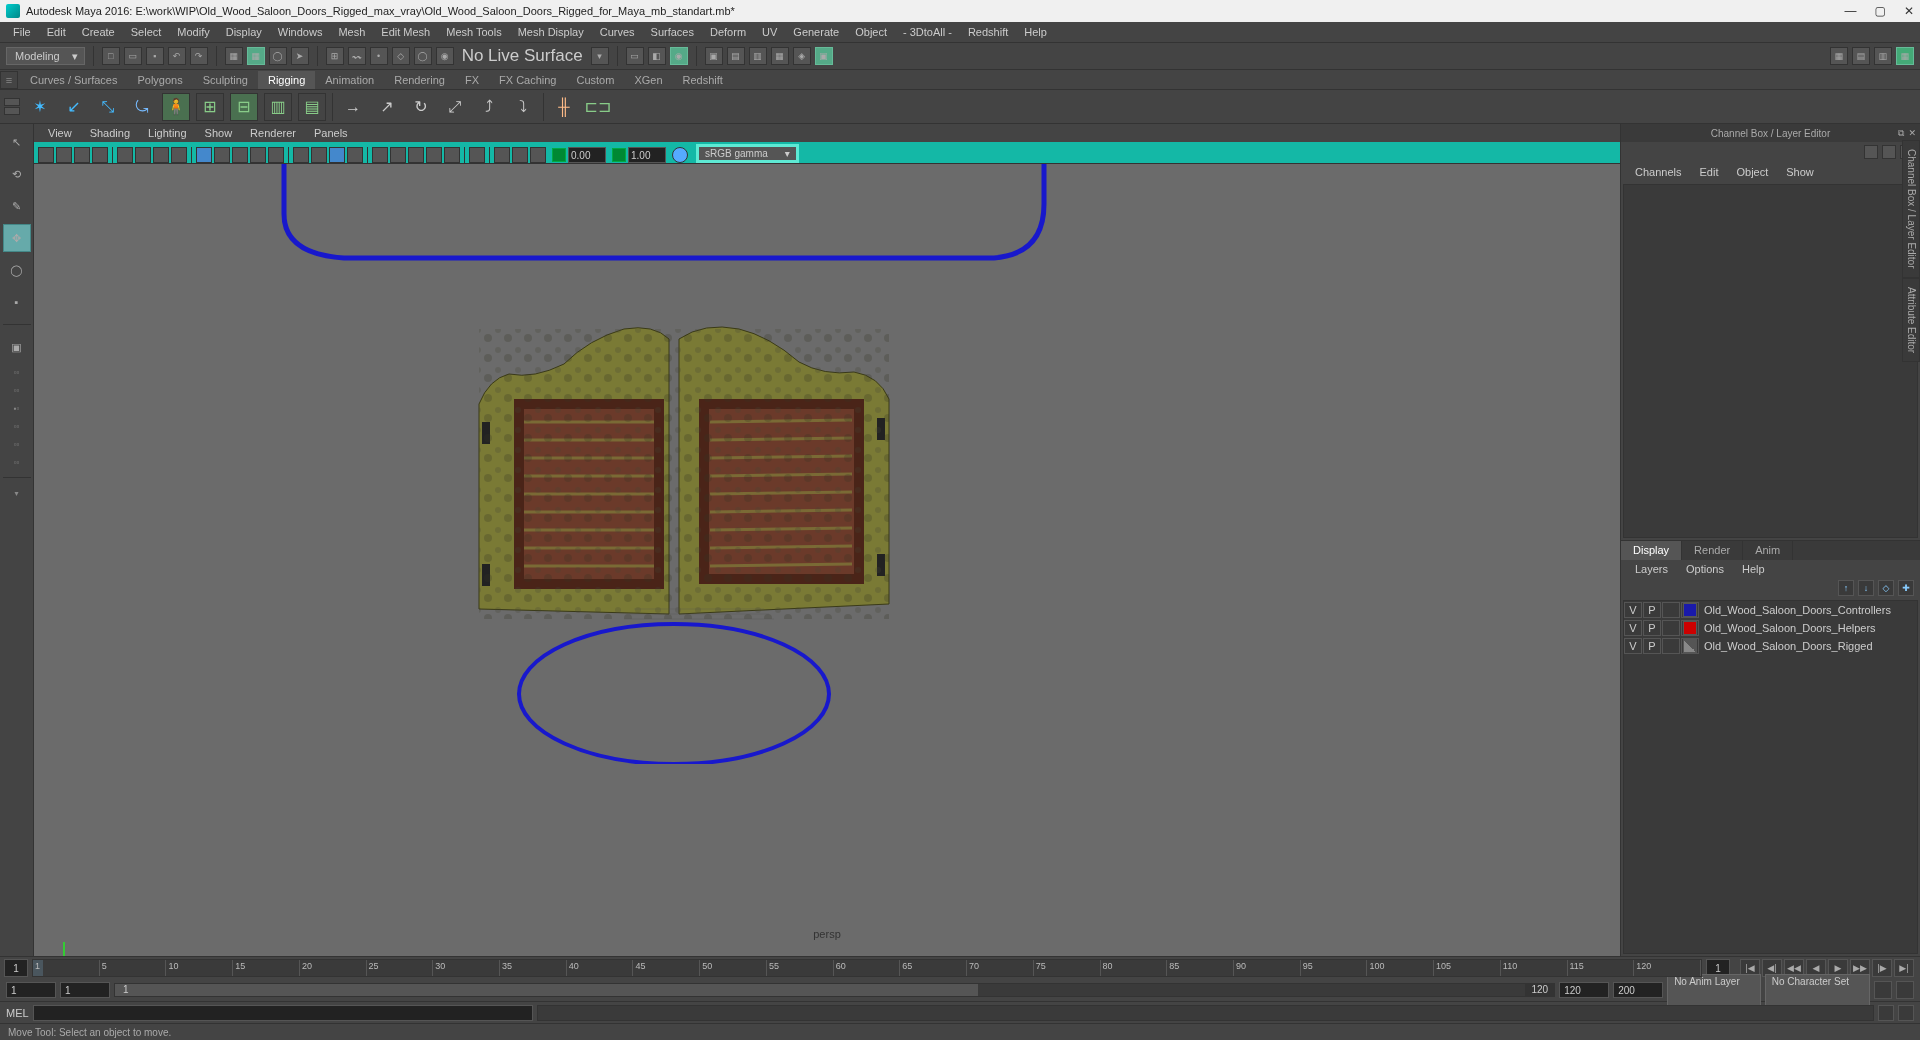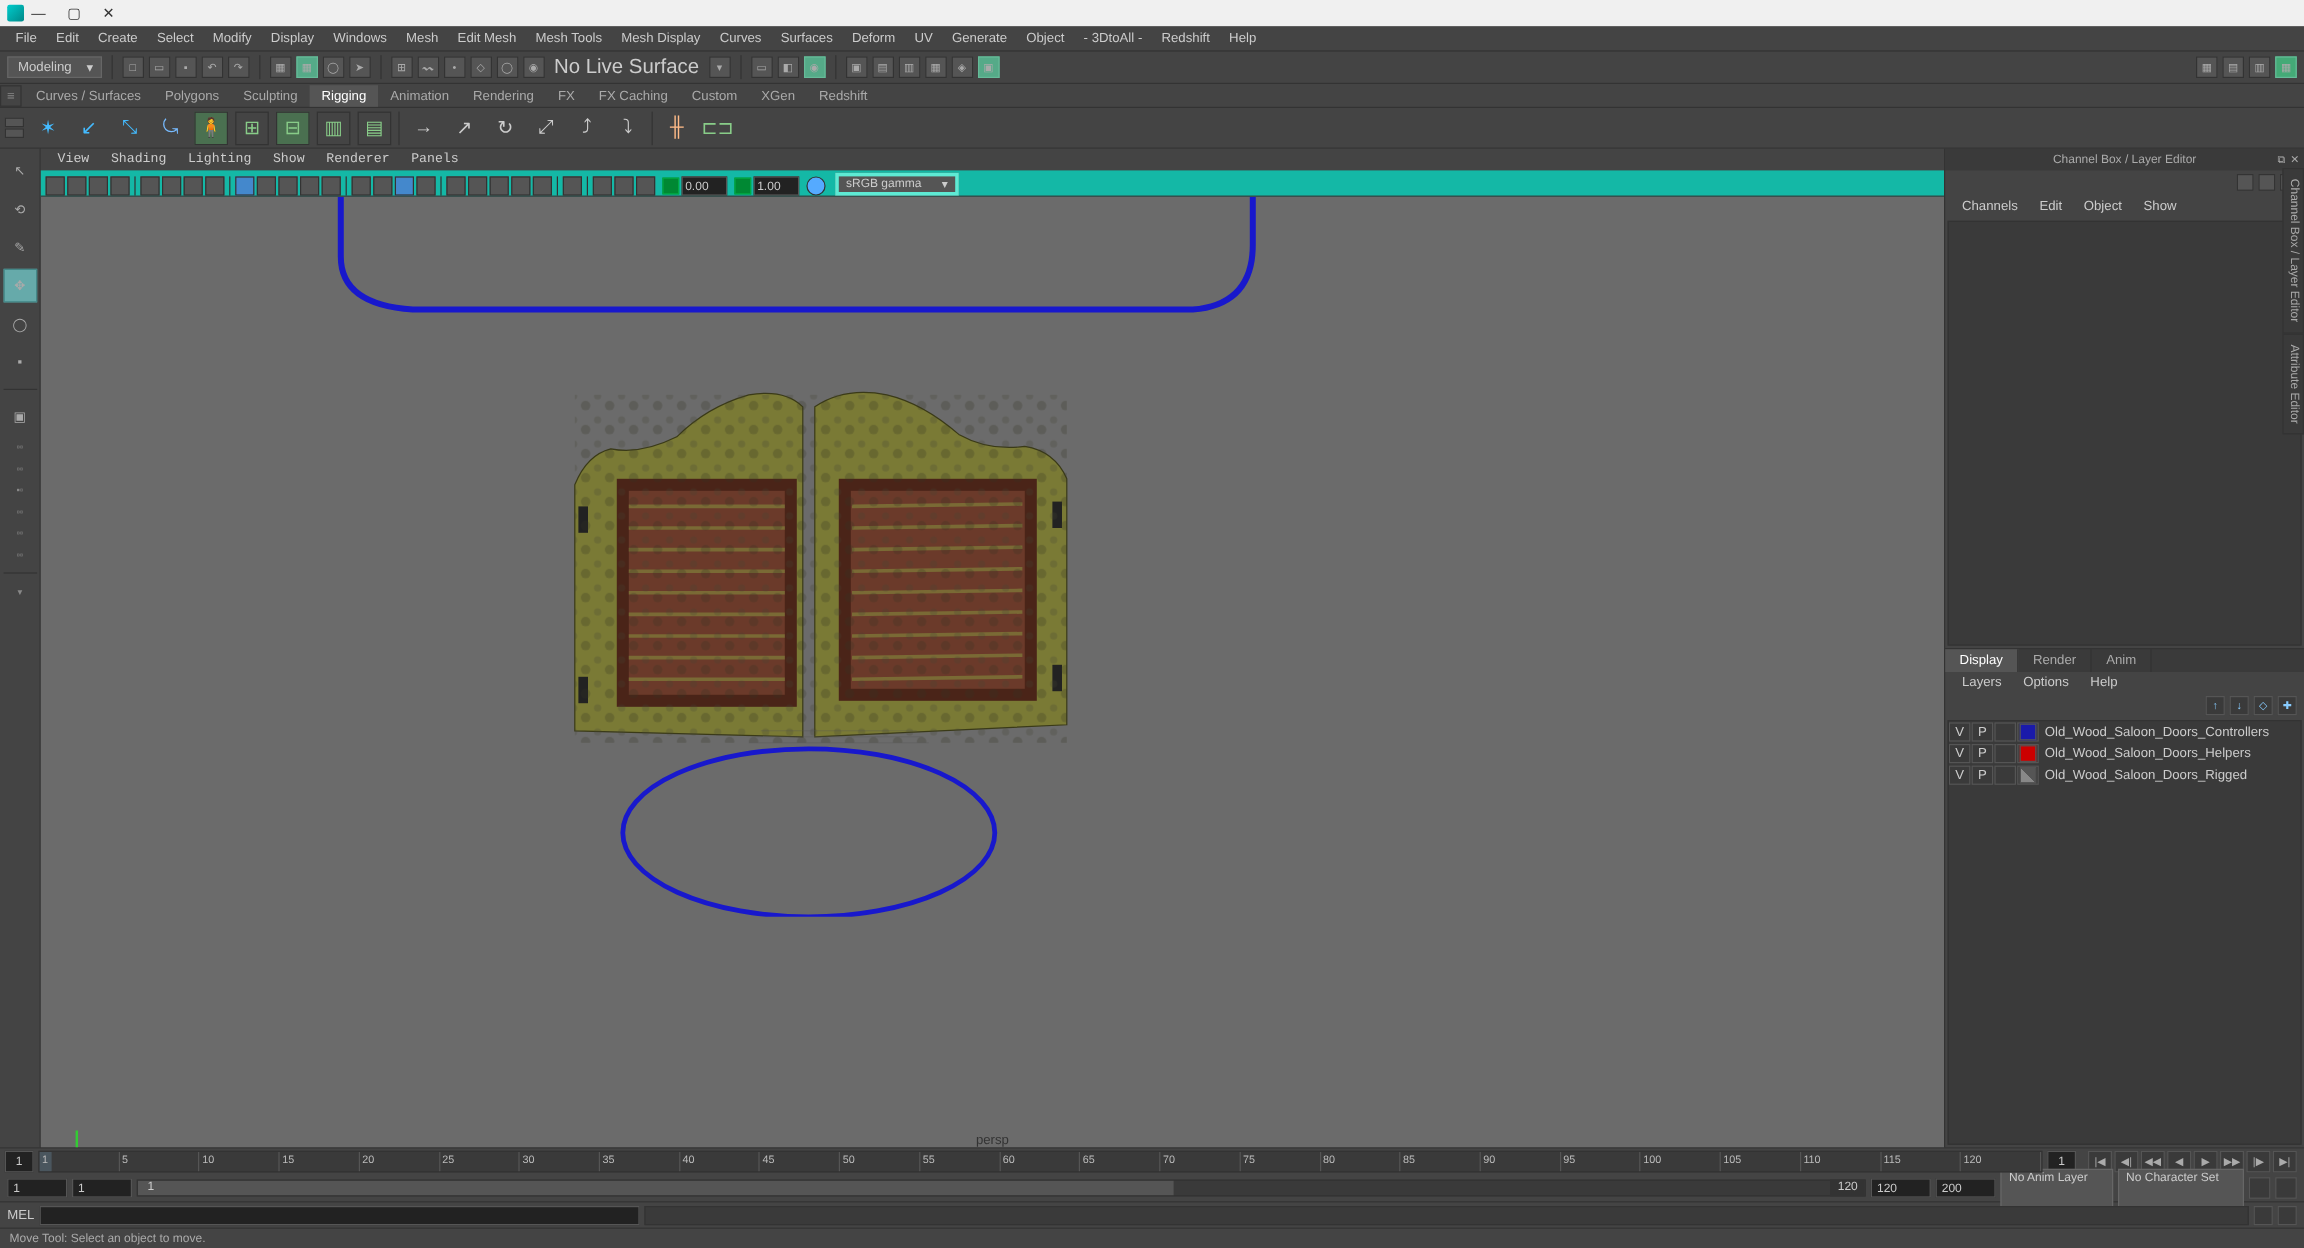--- a/index.html
+++ b/index.html
@@ -40,34 +40,34 @@
 
 .workspace { display:flex; height:calc(1040px - 22px - 20px - 28px - 20px - 34px - 22px - 22px - 22px - 18px); }
 .left-tools { width:34px; background:#444; border-right:1px solid #333; display:flex; flex-direction:column; align-items:center; padding-top:4px; gap:4px;}
 .left-tools .tool { width:28px; height:28px; display:flex; align-items:center; justify-content:center; color:#aaa; cursor:pointer; border:1px solid transparent;}
 .left-tools .tool.active { background:#6aa; border:1px solid #488;}
 .left-tools .divider { width:28px; height:1px; background:#333; margin:4px 0;}
 .left-tools .tool.small { width:26px; height:14px; font-size:8px; color:#888;}
 
 .viewport-area { flex:1; background:#444; display:flex; flex-direction:column; position:relative;}
 .vp-menu { height:18px; background:#444; display:flex; align-items:center; gap:2px; padding-left:6px; font-size:11px; color:#ccc;}
-.vp-menu span { padding:0 8px; cursor:pointer;font-family:Liberation Mono, monospace;}
+.vp-menu span { padding:0 8px; cursor:pointer;}
 .vp-toolbar { height:22px; background:#14b8a6; display:flex; align-items:flex-end; gap:2px; padding-left:4px; border-bottom:1px solid #333;}
 .vp-tb-icon { width:16px; height:16px; background:#555; border:1px solid #333; cursor:pointer;}
 .vp-tb-icon.blue { background:#4488cc;}
 .vp-tb-sep { width:1px; height:16px; background:#333; margin:0 2px;}
 .vp-num-field { display:flex; align-items:center; gap:2px; margin-left:4px;}
 .vp-num-field .icon { width:14px; height:14px; background:#083; border:1px solid #0a4;}
 .vp-num-field input { width:38px; height:16px; background:#222; border:1px solid #555; color:#ccc; font-size:10px; padding:0 2px;}
 .vp-color-select { background:#555; border:3px solid #5eead4; color:#ccc; font-size:10px; padding:1px 28px 1px 6px; margin-left:6px; position:relative;}
 .vp-color-select::after { content:"▾"; position:absolute; right:6px;}
 
 .viewport { flex:1; background:#6b6b6b; position:relative; overflow:hidden;}
 .viewport svg { position:absolute; top:0; left:0;}
-.persp-label { position:absolute; bottom:0; left:50%; transform:translateX(-50%); color:#333; font-size:11px;}
+.persp-label { position:absolute; bottom:16px; left:50%; transform:translateX(-50%); color:#333; font-size:11px;}
 .axis-gizmo { position:absolute; bottom:18px; left:18px;}
 .maya-logo { position:absolute; bottom:8px; left:-24px;}
 
 .right-panel { width:300px; background:#444; border-left:1px solid #333; display:flex; flex-direction:column;}
 .cb-title { height:18px; background:#3a3a3a; color:#aaa; font-size:10px; display:flex; align-items:center; justify-content:center; position:relative;}
 .cb-title .close-btns { position:absolute; right:4px; display:flex; gap:4px; font-size:9px;}
 .cb-icons { height:20px; display:flex; justify-content:flex-end; padding-right:6px; align-items:center; gap:4px;}
 .cb-mini-icon{width:14px;height:14px;background:#555;border:1px solid #333;}
 .cb-menu { height:20px; display:flex; align-items:center; gap:2px; padding-left:6px; font-size:11px; color:#ccc;}
 .cb-menu span { padding:0 8px; cursor:pointer;}
@@ -115,20 +115,21 @@
 .cmd-row .end-icons { display:flex; gap:4px;}
 .cmd-row .end-icons div { width:16px; height:16px; background:#3a3a3a; border:1px solid #555;}
 
 .status-bar { height:18px; background:#444; color:#aaa; font-size:10px; display:flex; align-items:center; padding-left:8px; border-top:1px solid #333;}
 </style>
 </head>
 <body>
 
 <div class="title-bar">
   <div class="icon-m"></div>
+  <div class="title-text">Autodesk Maya 2016: E:\work\WIP\Old_Wood_Saloon_Doors_Rigged_max_vray\Old_Wood_Saloon_Doors_Rigged_for_Maya_mb_standart.mb*</div>
   <div class="win-btns">
     <span>—</span>
     <span>▢</span>
     <span>✕</span>
   </div>
 </div>
 
 <div class="menu-bar" id="main-menu">
     <span>File</span>
     <span>Edit</span>

